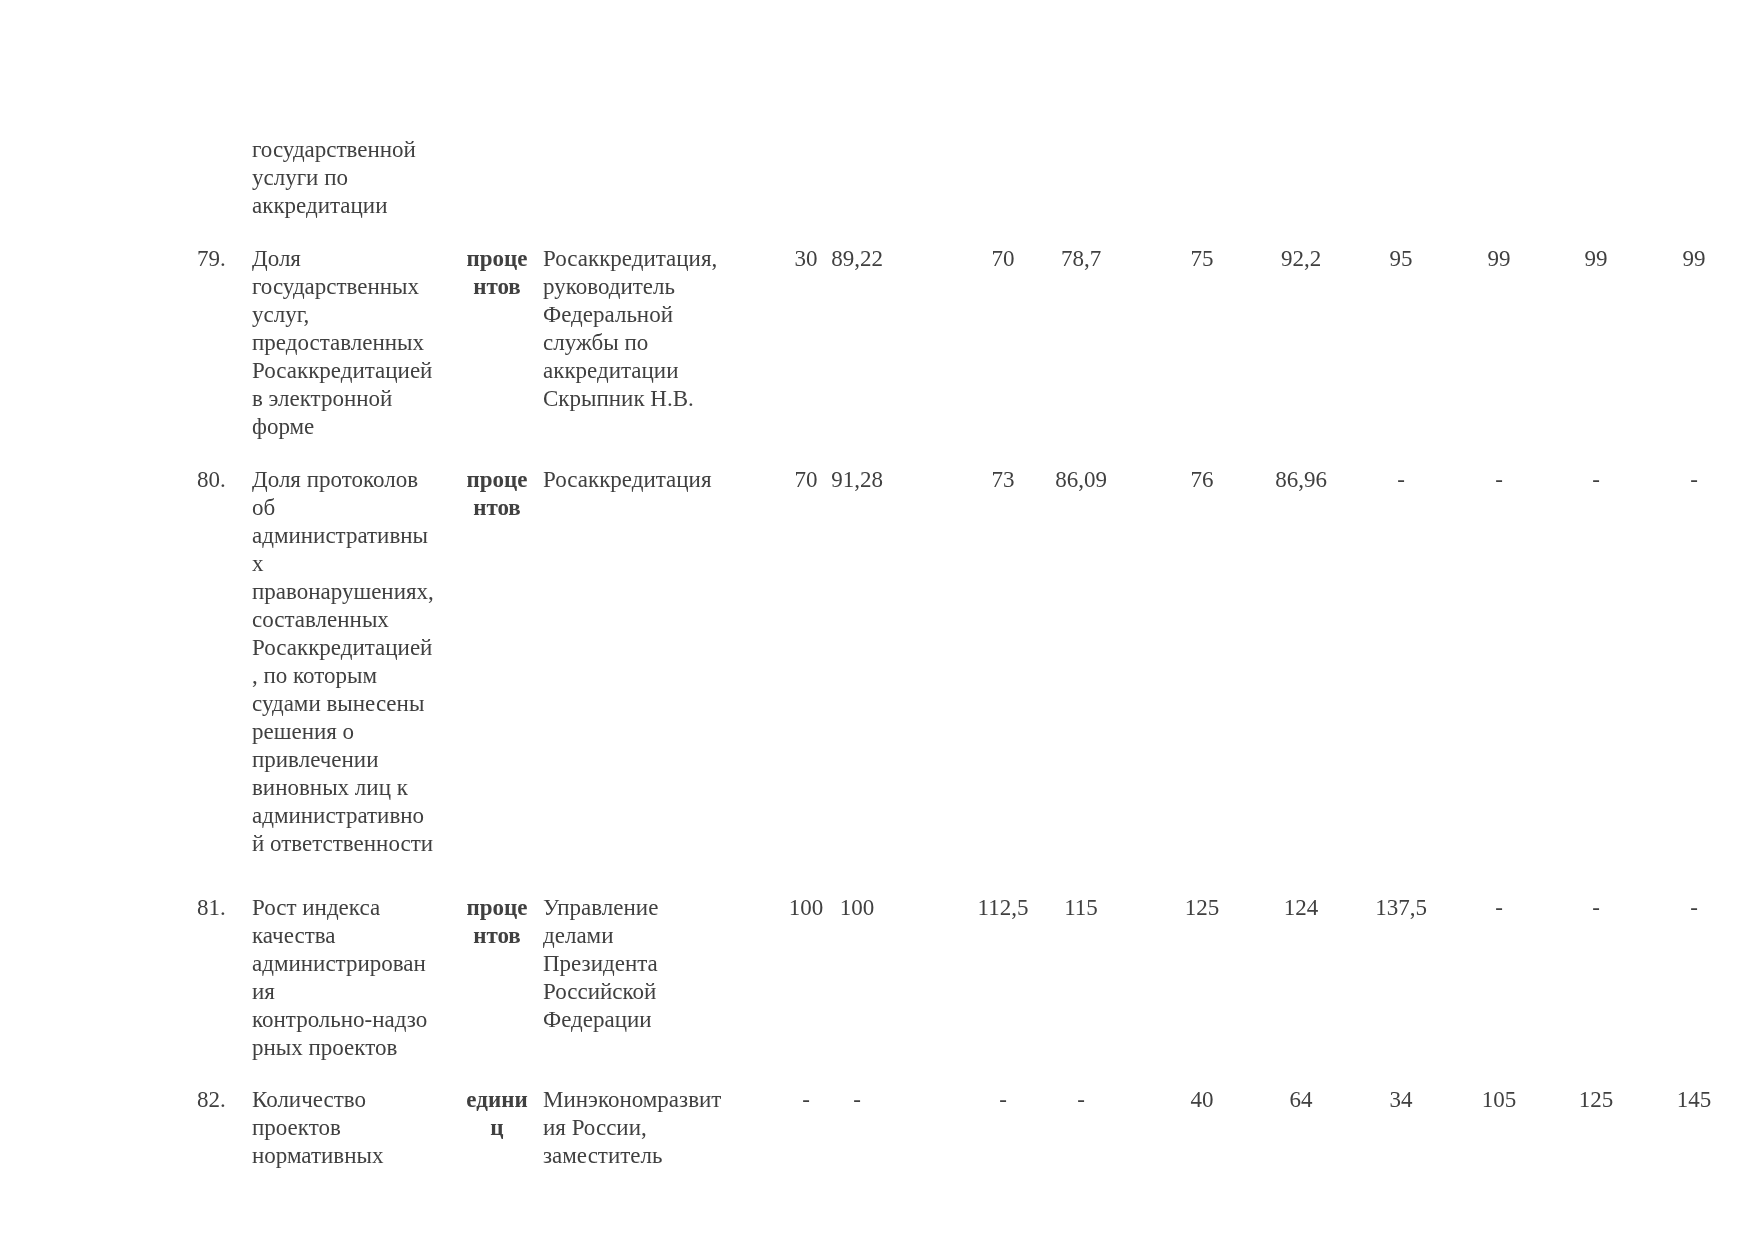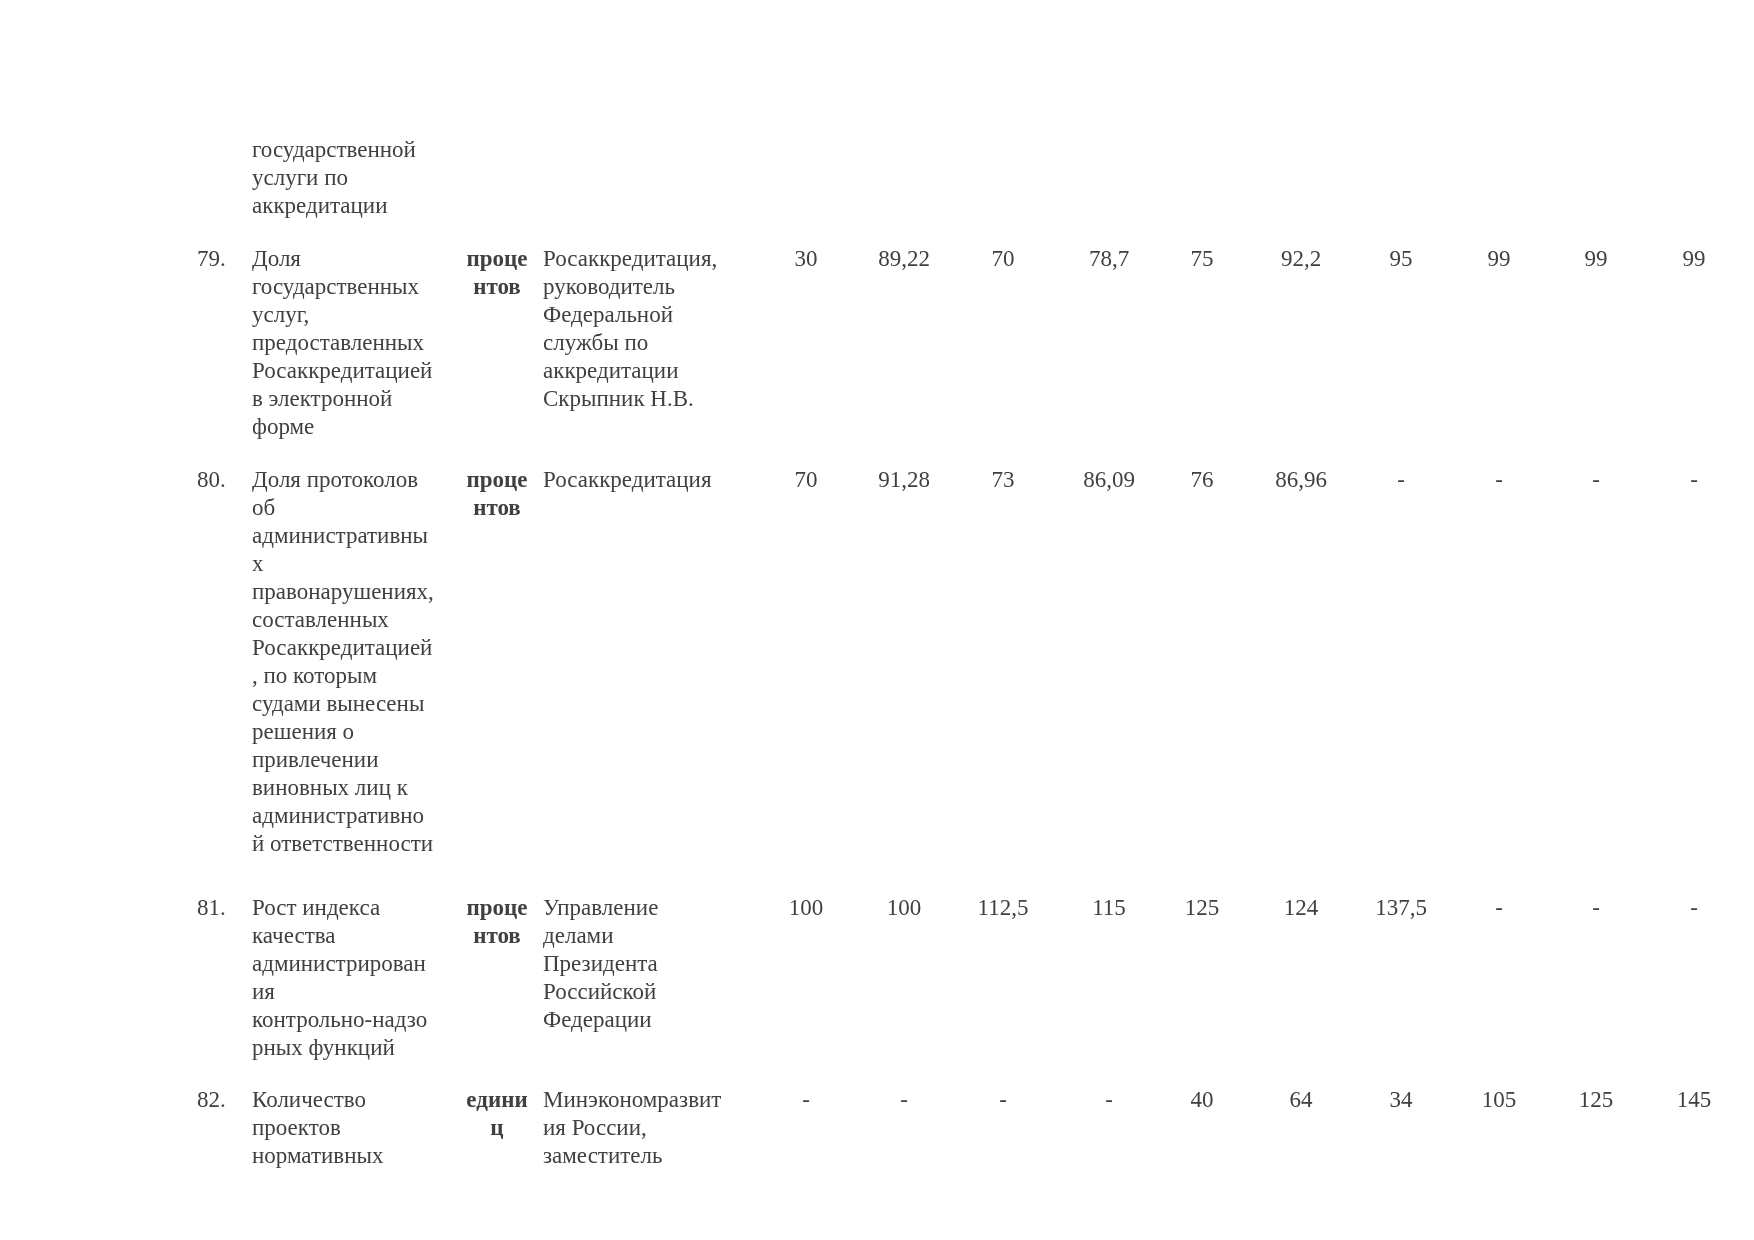--- a/index.html
+++ b/index.html
@@ -30,23 +30,23 @@
   .row-79 { top: 245px; }
   .row-80 { top: 466px; }
   .row-81 { top: 894px; }
   .row-82 { top: 1086px; }
   .num  { left: 157px; width: 54px; }
   .ind  { left: 212px; width: 215px; }
   .unit { left: 417px; width: 80px; text-align: center; font-weight: bold; }
   .resp { left: 503px; width: 205px; }
   .val  { width: 98px; text-align: center; }
   .c0  { left: 717px; }
-  .c1  { left: 815px; }
+  .c1  { left: 768px; }
   .c2  { left: 914px; }
-  .c3  { left: 1020px; }
+  .c3  { left: 992px; }
   .c4  { left: 1113px; }
   .c5  { left: 1212px; }
   .c6  { left: 1312px; }
   .c7  { left: 1410px; }
   .c8  { left: 1507px; }
   .c9  { left: 1605px; }
   .c10 { left: 1702px; }
 </style>
 </head>
 <body>
@@ -119,21 +119,21 @@
     <div class="cell val c10">-</div>
   </div>
 
   <div class="row row-81">
     <div class="cell num">81.</div>
     <div class="cell ind">Рост индекса
 качества
 администрирован
 ия
 контрольно-надзо
-рных функций</div>
+рных проектов</div>
     <div class="cell unit">проце
 нтов</div>
     <div class="cell resp">Управление
 делами
 Президента
 Российской
 Федерации</div>
     <div class="cell val c0">100</div>
     <div class="cell val c1">100</div>
     <div class="cell val c2">112,5</div>

